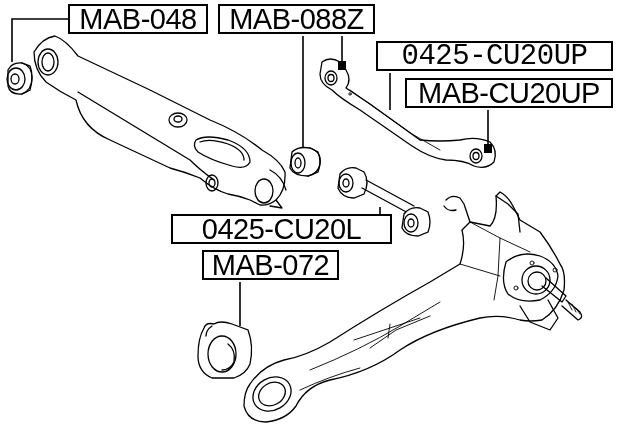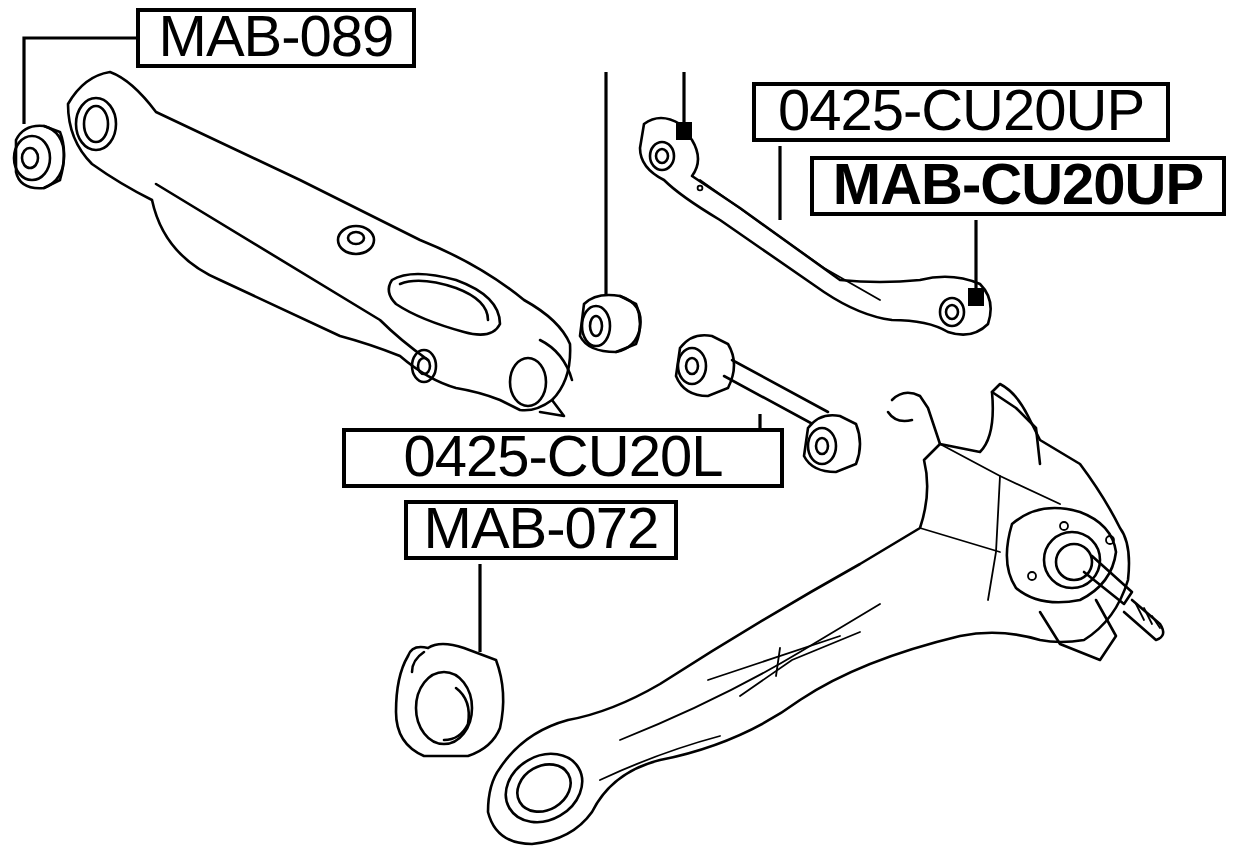--- a/index.html
+++ b/index.html
@@ -137,18 +137,19 @@
 
       <path class="ln" d="M546,278 L566,296 L562,302 L542,286"></path>
       <path class="ln" d="M566,300 L580,312 Q584,318 578,320 L562,306"></path>
       <path class="lnt" d="M568,302 L572,310 M572,304 L576,312 M576,308 L580,314"></path>
 
       <path class="ln" d="M520,306 L530,322 L550,330 L558,318 L548,300"></path>
     </g>
   </svg>
 
   
-  <div class="label" style="left:68px; top:4px; width:140px;">MAB-089</div>
-  <div class="label" style="left:376px; top:41px; width:209px;">0425-CU20UP</div>
-  <div class="label" style="left:405px; top:78px; width:208px;font-weight:bold;">MAB-CU20UP</div>
+  <div class="label" style="left:68px; top:4px; width:140px;">MAB-048</div>
+  <div class="label" style="left:218px; top:4px; width:157px;">MAB-088Z</div>
+  <div class="label" style="left:376px; top:41px; width:237px;font-family:Liberation Mono, monospace;">0425-CU20UP</div>
+  <div class="label" style="left:405px; top:78px; width:208px;">MAB-CU20UP</div>
   <div class="label" style="left:171px; top:214px; width:221px;">0425-CU20L</div>
   <div class="label" style="left:202px; top:250px; width:137px;text-align:center;">MAB-072</div>
 </div>
 
 </body></html>

